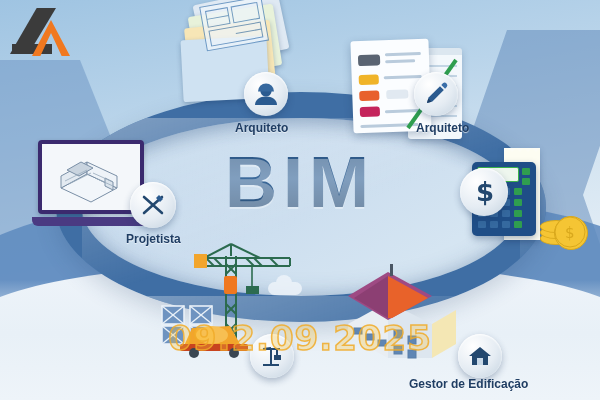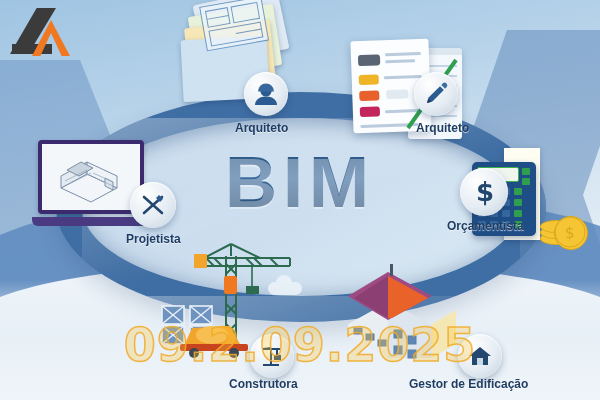--- a/index.html
+++ b/index.html
@@ -164,21 +164,21 @@
   }
   .logo-tag{
     position:absolute;left:30px;top:37px;font-size:9px;color:#e8871f;
     font-family:"DejaVu Serif", serif;font-style:italic;letter-spacing:.6px;
     white-space:nowrap;opacity:.92;
   }
 
   
   .watermark{
     position:absolute;left:0;right:0;top:318px;text-align:center;
-    font-size:46px;font-weight:bold;letter-spacing:1px;
+    font-size:34px;font-weight:bold;letter-spacing:1px;
     color:rgba(255,200,60,.30);
     -webkit-text-stroke:1.5px rgba(240,170,40,.85);
     font-family:"DejaVu Sans", sans-serif;
     pointer-events:none;
   }
 
   .cloud{position:absolute;width:34px;height:13px;background:#eef4fa;border-radius:10px;opacity:.85;}
   .cloud::before{content:"";position:absolute;left:8px;top:-7px;width:16px;height:16px;border-radius:50%;background:#eef4fa;}
 </style>
 </head>
@@ -326,21 +326,20 @@
     <svg width="32" height="32" viewBox="0 0 32 32" style="position:absolute;left:14px;top:10px;">
       <circle cx="16" cy="16" r="15" fill="#f5c534" stroke="#d9a81c"></circle>
       <text x="11" y="22" font-size="15" fill="#d9a81c" font-family="DejaVu Sans, sans-serif">$</text>
     </svg>
   </div>
   <div class="badge" style="left:460px;top:168px;width:48px;height:48px;">
     <svg width="30" height="30" viewBox="0 0 30 30">
       <text x="7" y="24" font-size="26" font-weight="bold" fill="#23486f" font-family="DejaVu Sans, sans-serif">$</text>
     </svg>
   </div>
-  <div class="node-label" style="left:447px;top:219px;">Orçamentista</div>
 
   <div class="cloud" style="left:268px;top:282px;"></div>
   <div class="bricks">
     <svg width="60" height="46" viewBox="0 0 60 46">
       <g fill="#6e93c0" stroke="#e9f1f8" stroke-width="1.6">
         <rect x="2" y="6" width="22" height="18"></rect>
           <rect x="30" y="6" width="22" height="18"></rect>
         <rect x="2" y="26" width="22" height="18"></rect>
           <rect x="30" y="26" width="22" height="18"></rect>
       </g>
@@ -404,21 +403,20 @@
       <g stroke="#23486f" stroke-width="2" fill="none">
         <line x1="12" y1="5" x2="12" y2="22"></line>
           <line x1="4" y1="22" x2="20" y2="22"></line>
         <line x1="4" y1="6" x2="21" y2="6"></line>
           <line x1="12" y1="5" x2="4" y2="6"></line>
         <line x1="18" y1="6" x2="18" y2="12"></line>
       </g>
       <rect x="15" y="12" width="7" height="5" fill="#23486f"></rect>
     </svg>
   </div>
-  <div class="node-label" style="left:229px;top:377px;">Construtora</div>
 
   <div class="building">
     <svg width="132" height="104" viewBox="0 0 132 104">
       <path d="M12 62 L52 40 L52 96 L12 74 Z" fill="#e9eef3"></path>
       <path d="M52 40 L96 62 L96 96 L52 96 Z" fill="#dde6ef"></path>
       <path d="M52 10 L96 34 L52 58 L12 34 Z" fill="#9e4a83"></path>
       <path d="M52 14 L92 36 L56 56 L52 56 Z" fill="#e8622a"></path>
       <path d="M52 14 L52 56 L18 36 Z" fill="#8c3f73"></path>
       <g stroke="#5a7fa8" stroke-width="1">
         <rect x="18" y="66" width="8" height="6" fill="#5f86b4"></rect>

